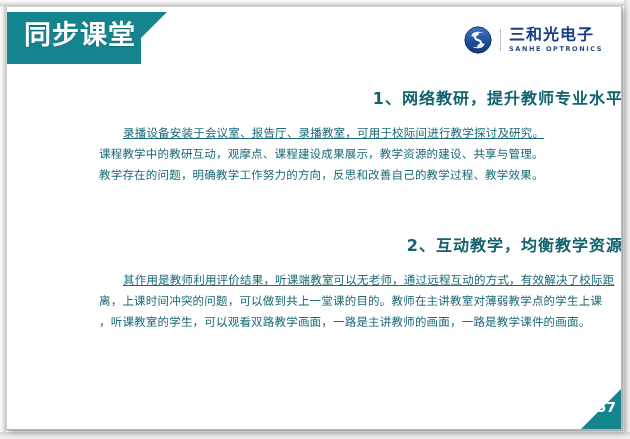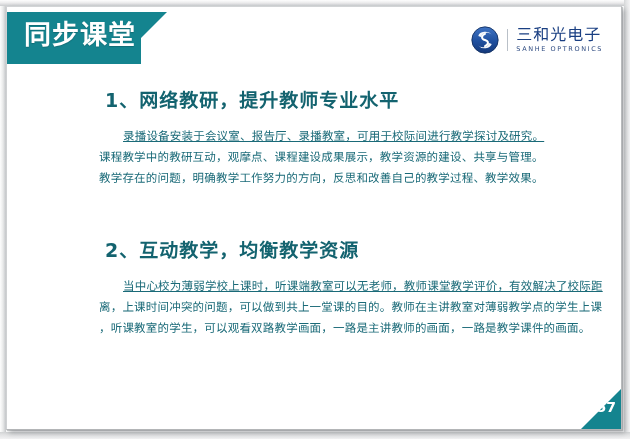--- a/index.html
+++ b/index.html
@@ -102,50 +102,51 @@
   #logo-mark { width: 28px; height: 28px; display:block; }
   #logo-divider {
     width: 1px;
     height: 22px;
     background: #b9c0c8;
     margin: 0 2px;
   }
   #logo-textblock { display: flex; flex-direction: column; line-height: 1; }
   #logo-cn {
     font-size: 16px;
-    font-weight: normal;
+    font-weight: bold;
     color: #1a3f82;
     letter-spacing: 1px;
     white-space: nowrap;
   }
   #logo-en {
     font-size: 6.5px;
-    font-weight: normal;
+    font-weight: bold;
     color: #2d4a80;
     letter-spacing: 1.6px;
     margin-top: 3px;
     white-space: nowrap;
   }
 
   
   #content {
     position: absolute;
     left: 0;
     top: 78px;
     width: 616px;
   }
   .section { margin-bottom: 4px; }
   .section-heading {
     color: #13636f;
-    font-size: 19px;
+    font-size: 16px;
     font-weight: bold;
     letter-spacing: 1px;
     margin-left: 98px;
     margin-bottom: 14px;
     white-space: nowrap;
+    text-align: right;
   }
   .section-body {
     margin-left: 92px;
     margin-right: 58px;
     color: #1a6a78;
     font-size: 11.5px;
     line-height: 21px;
     letter-spacing: 0.2px;
   }
   .para-line { white-space: nowrap; }
@@ -217,21 +218,21 @@
         <div class="para-line">课程教学中的教研互动，观摩点、课程建设成果展示，教学资源的建设、共享与管理。</div>
         <div class="para-line">教学存在的问题，明确教学工作努力的方向，反思和改善自己的教学过程、教学效果。</div>
       </div>
     </div>
 
     <div class="gap-1"></div>
 
     <div class="section">
       <div class="section-heading">2、互动教学，均衡教学资源</div>
       <div class="section-body">
-        <div class="para-line indented">当中心校为薄弱学校上课时，听课端教室可以无老师，教师课堂教学评价，有效解决了校际距</div>
+        <div class="para-line indented">其作用是教师利用评价结果，听课端教室可以无老师，通过远程互动的方式，有效解决了校际距</div>
         <div class="para-line">离，上课时间冲突的问题，可以做到共上一堂课的目的。教师在主讲教室对薄弱教学点的学生上课</div>
         <div class="para-line">，听课教室的学生，可以观看双路教学画面，一路是主讲教师的画面，一路是教学课件的画面。</div>
       </div>
     </div>
 
   </div>
 
   <div id="page-corner"></div>
   <div id="page-number">57</div>
 

